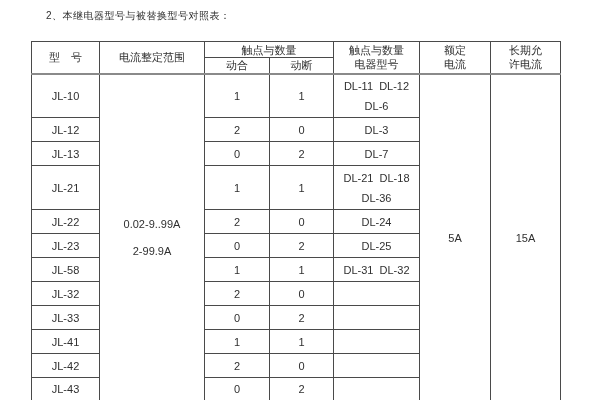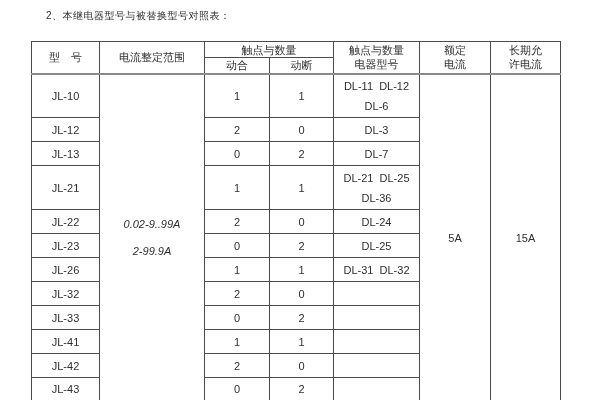--- a/index.html
+++ b/index.html
@@ -35,21 +35,21 @@
     overflow: hidden;
   }
   thead tr { height: 16px; }
   thead th { line-height: 14px; }
   .h-bottom { border-bottom: 2px solid #8a8a8a !important; }
   tbody tr.r-tall { height: 44px; }
   tbody tr.r-normal { height: 24px; }
   tbody tr:last-child td { border-bottom: 2px solid #15803d; }
   td.c-repl { text-align: left; padding-left: 13px; }
   td.c-repl div { line-height: 20px; }
-  td.c-range div { line-height: 27px; font-style: italic; }
+  td.c-range div { line-height: 27px; }
   .pre { white-space: pre; }
 </style>
 </head>
 <body>
 
 <div class="title">2、本继电器型号与被替换型号对照表：</div>
 
 <table class="relay">
   <colgroup>
     <col style="width:68px">
@@ -109,38 +109,38 @@
       <td>JL-13</td>
       <td>0</td>
       <td>2</td>
       <td class="c-repl pre">DL-7</td>
     </tr>
     <tr class="r-tall">
       <td>JL-21</td>
       <td>1</td>
       <td>1</td>
       <td class="c-repl">
-        <div class="pre">DL-21  DL-25</div>
+        <div class="pre">DL-21  DL-18</div>
         <div class="pre">DL-36</div>
       </td>
     </tr>
     <tr class="r-normal">
       <td>JL-22</td>
       <td>2</td>
       <td>0</td>
       <td class="c-repl pre">DL-24</td>
     </tr>
     <tr class="r-normal">
       <td>JL-23</td>
       <td>0</td>
       <td>2</td>
       <td class="c-repl pre">DL-25</td>
     </tr>
     <tr class="r-normal">
-      <td>JL-26</td>
+      <td>JL-58</td>
       <td>1</td>
       <td>1</td>
       <td class="c-repl pre">DL-31  DL-32</td>
     </tr>
     <tr class="r-normal">
       <td>JL-32</td>
       <td>2</td>
       <td>0</td>
       <td class="c-repl pre"></td>
     </tr>

